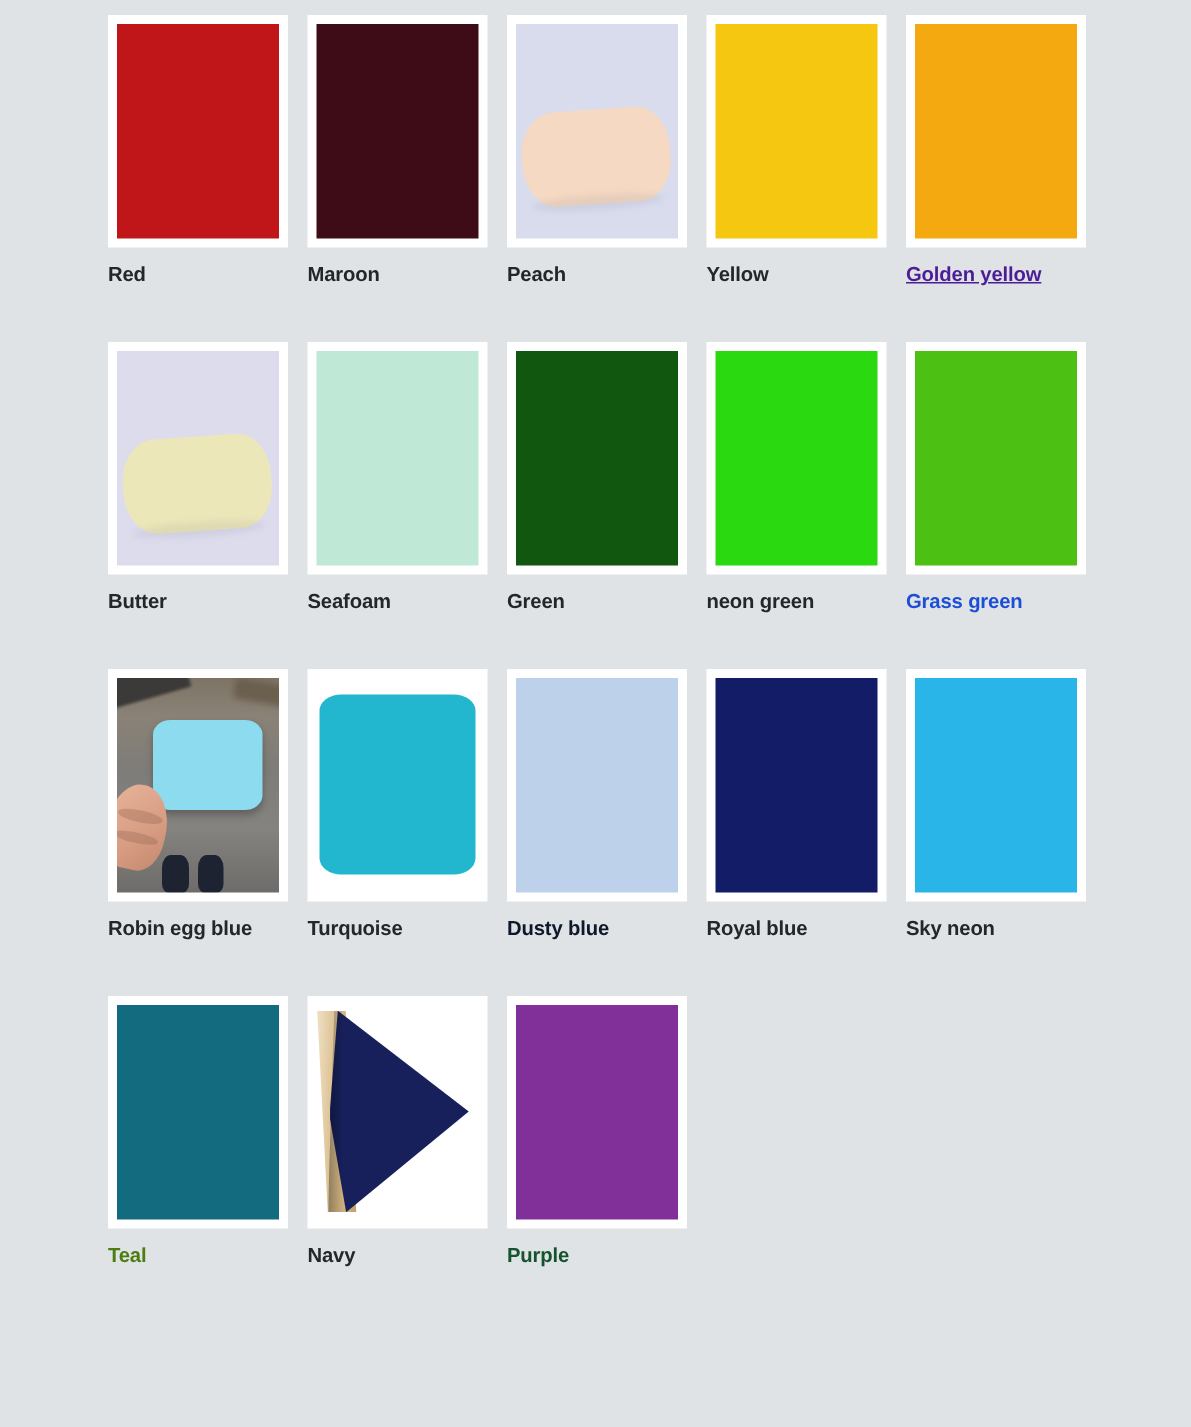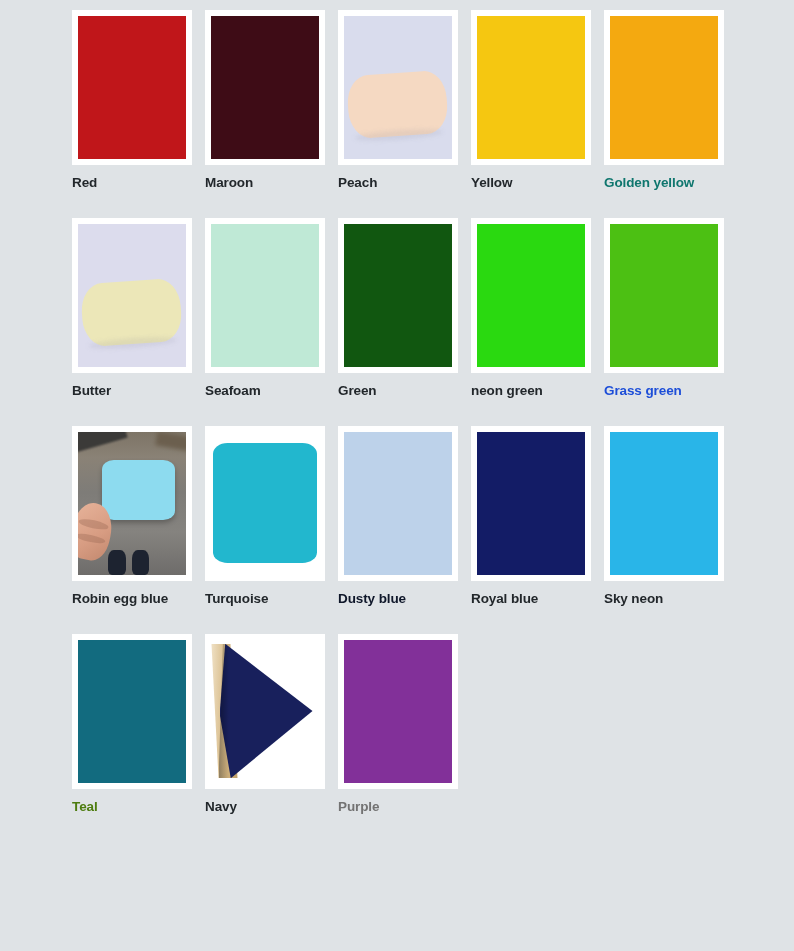--- a/index.html
+++ b/index.html
@@ -16,21 +16,21 @@
   }
   #grid {
     padding: 10px 60px 0 72px;
     display: grid;
     grid-template-columns: repeat(5, 133px);
     column-gap: 0px;
     row-gap: 0px;
   }
   .cell {
     width: 143px;
-    margin-bottom: 2px;
+    margin-bottom: 12px;
   }
   .card {
     width: 120px;
     height: 155px;
     background: #ffffff;
     padding: 6px;
     box-sizing: border-box;
     position: relative;
     overflow: hidden;
   }
@@ -207,21 +207,21 @@
     <div class="cell">
       <div class="card" style="background: rgb(255, 255, 255);">
         <div class="swatch sw-flat" style="background: rgb(245, 199, 17);"></div>
       </div>
       <div class="label" style="color: rgb(34, 39, 43);">Yellow</div>
     </div>
     <div class="cell">
       <div class="card" style="background: rgb(255, 255, 255);">
         <div class="swatch sw-flat" style="background: rgb(244, 169, 16);"></div>
       </div>
-      <div class="label" style="color: #0f766e;">Golden yellow</div>
+      <div class="label" style="color: #4c1d95; text-decoration: underline;">Golden yellow</div>
     </div>
     <div class="cell">
       <div class="card" style="background: rgb(255, 255, 255);">
         <div class="swatch sw-photo-tile" style="background: rgb(220, 220, 237);">
           <div class="tile" style="background: rgb(236, 231, 184);"></div>
         </div>
       </div>
       <div class="label" style="color: rgb(34, 39, 43);">Butter</div>
     </div>
     <div class="cell">
@@ -300,15 +300,15 @@
           <div class="tri" style="background: rgb(24, 32, 92);"></div>
           <div class="tri-edge"></div>
         </div>
       </div>
       <div class="label" style="color: rgb(34, 39, 43);">Navy</div>
     </div>
     <div class="cell">
       <div class="card" style="background: rgb(255, 255, 255);">
         <div class="swatch sw-flat" style="background: rgb(130, 48, 153);"></div>
       </div>
-      <div class="label" style="color: #737373;">Purple</div>
+      <div class="label" style="color: #14532d;">Purple</div>
     </div>
   </div>
 
 </body></html>

